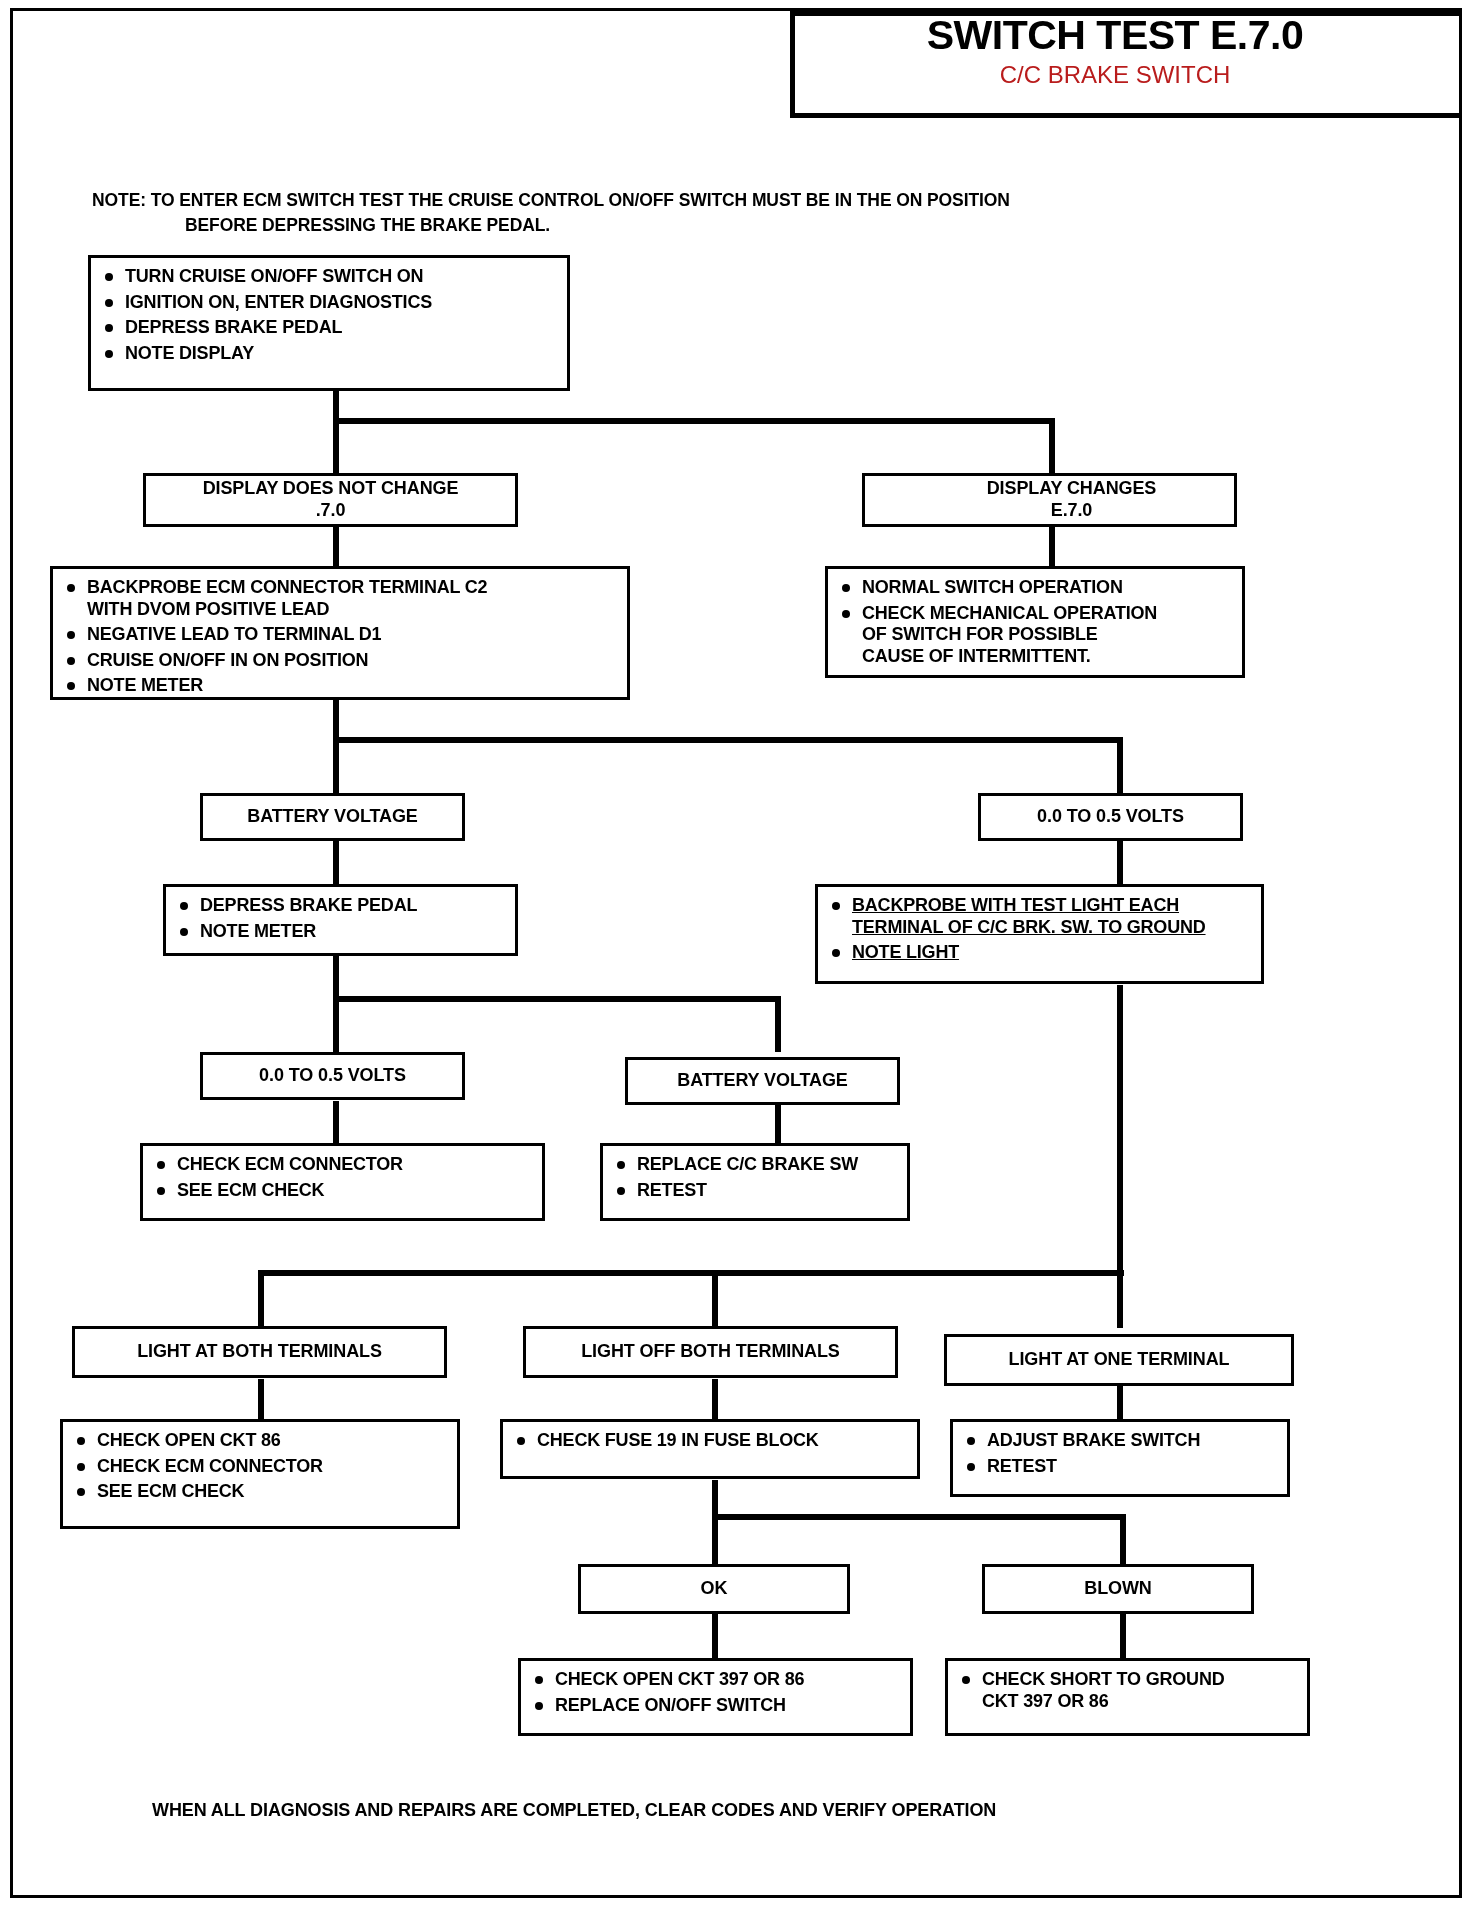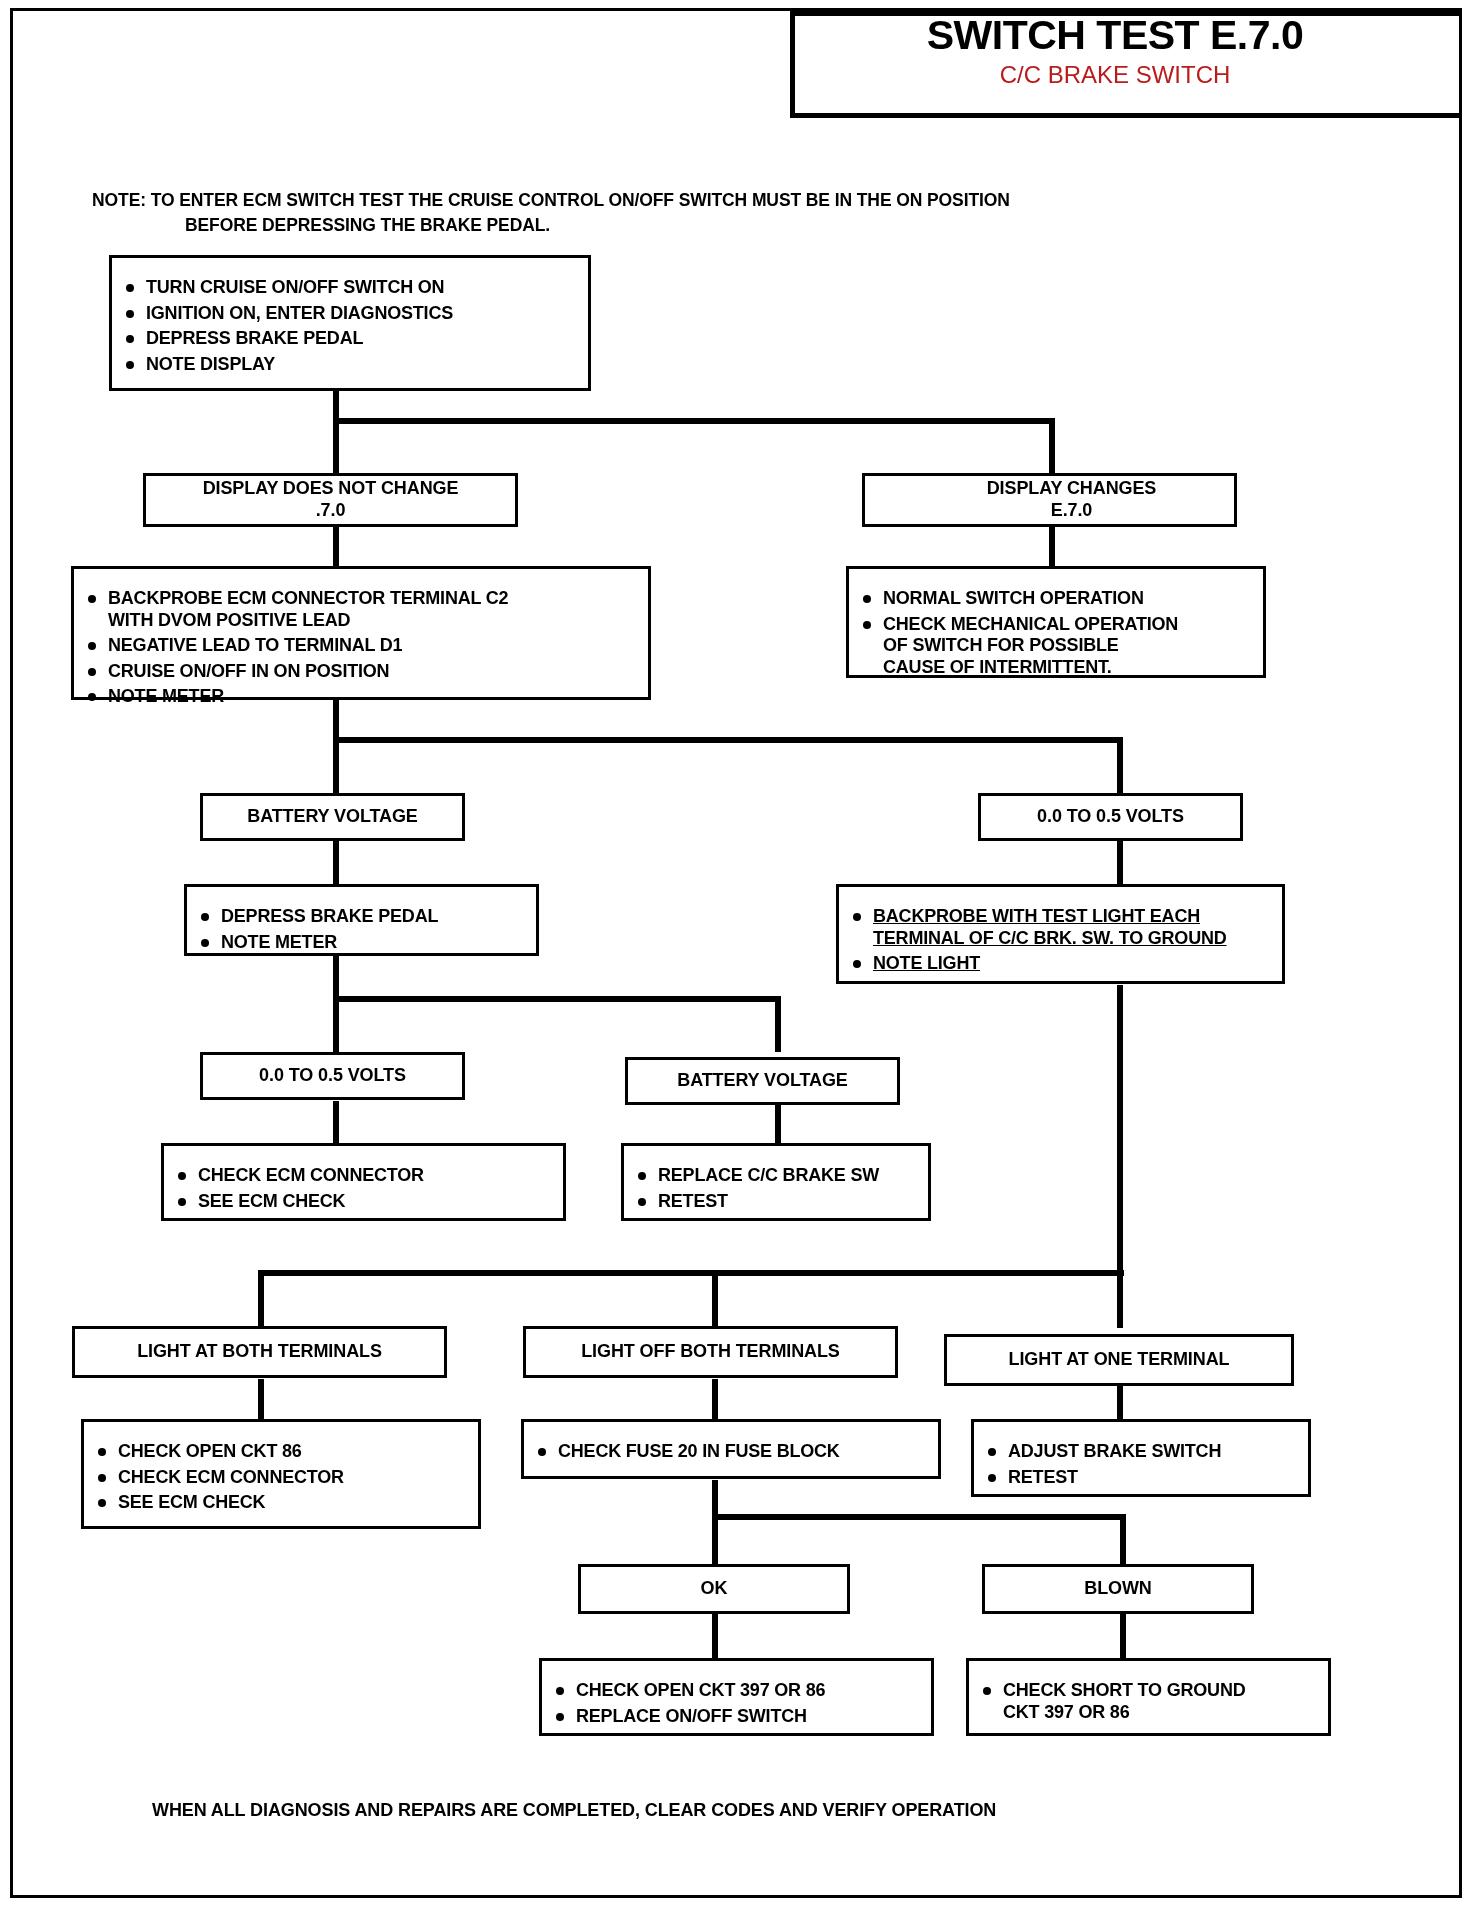--- a/index.html
+++ b/index.html
@@ -82,26 +82,25 @@
     flex-direction:column;
     align-items:center;
     justify-content:center;
     text-align:center;
     font-size:18px;
     font-weight:bold;
     letter-spacing:-0.1px;
     line-height:1.2;
   }
   .box.bullets{
-    padding:19px 10px 8px 12px;
+    padding:8px 10px 8px 12px;
     font-size:18px;
     font-weight:bold;
     line-height:1.2;
     letter-spacing:-0.2px;
-    margin-left:21px;
   }
   .box.bullets ul{
     list-style:none;
     margin:0;
     padding:0;
   }
   .box.bullets li{
     position:relative;
     padding-left:22px;
     margin:0 0 4px 0;
@@ -284,21 +283,21 @@
   <div class="box bullets" style="left:60px; top:1419px; width:400px; height:110px;">
     <ul>
       <li>CHECK OPEN CKT 86</li>
       <li>CHECK ECM CONNECTOR</li>
       <li>SEE  ECM CHECK</li>
     </ul>
   </div>
 
   <div class="box bullets" style="left:500px; top:1419px; width:420px; height:60px;">
     <ul>
-      <li>CHECK FUSE 20 IN FUSE BLOCK</li>
+      <li>CHECK FUSE 19 IN FUSE BLOCK</li>
     </ul>
   </div>
 
   <div class="box bullets" style="left:950px; top:1419px; width:340px; height:78px;">
     <ul>
       <li>ADJUST BRAKE SWITCH</li>
       <li>RETEST</li>
     </ul>
   </div>
 

